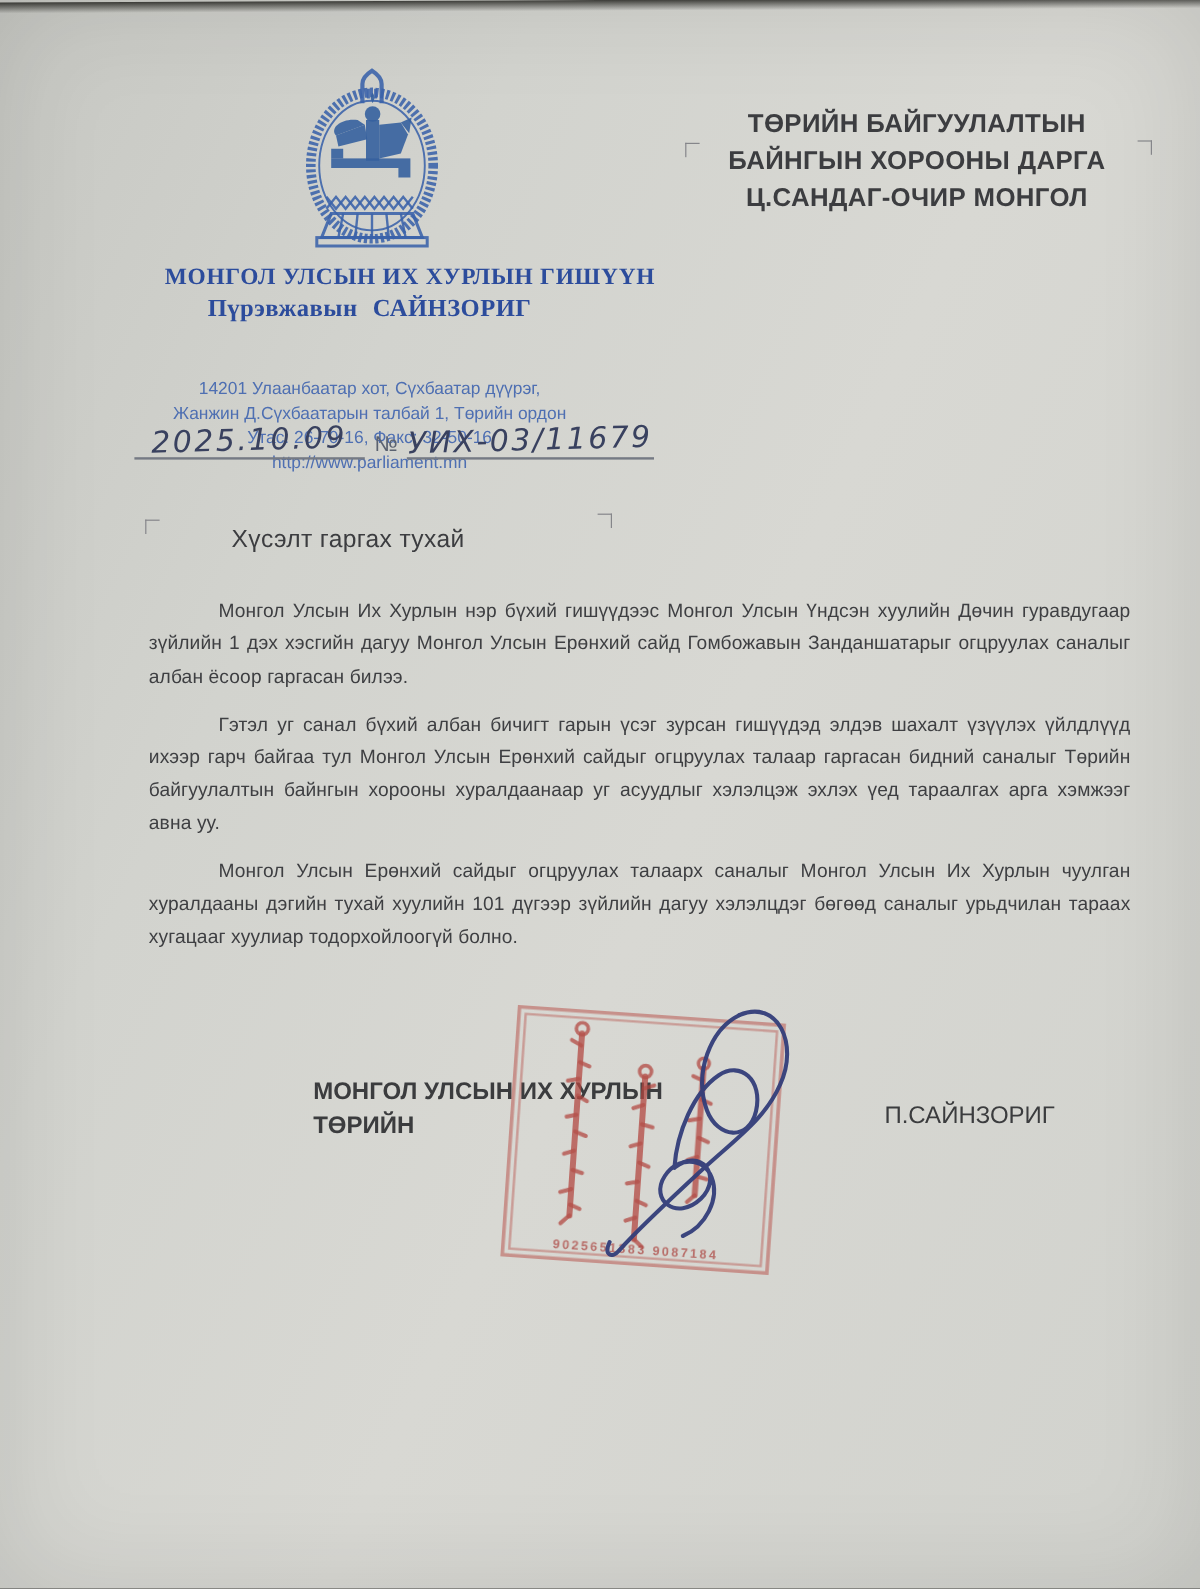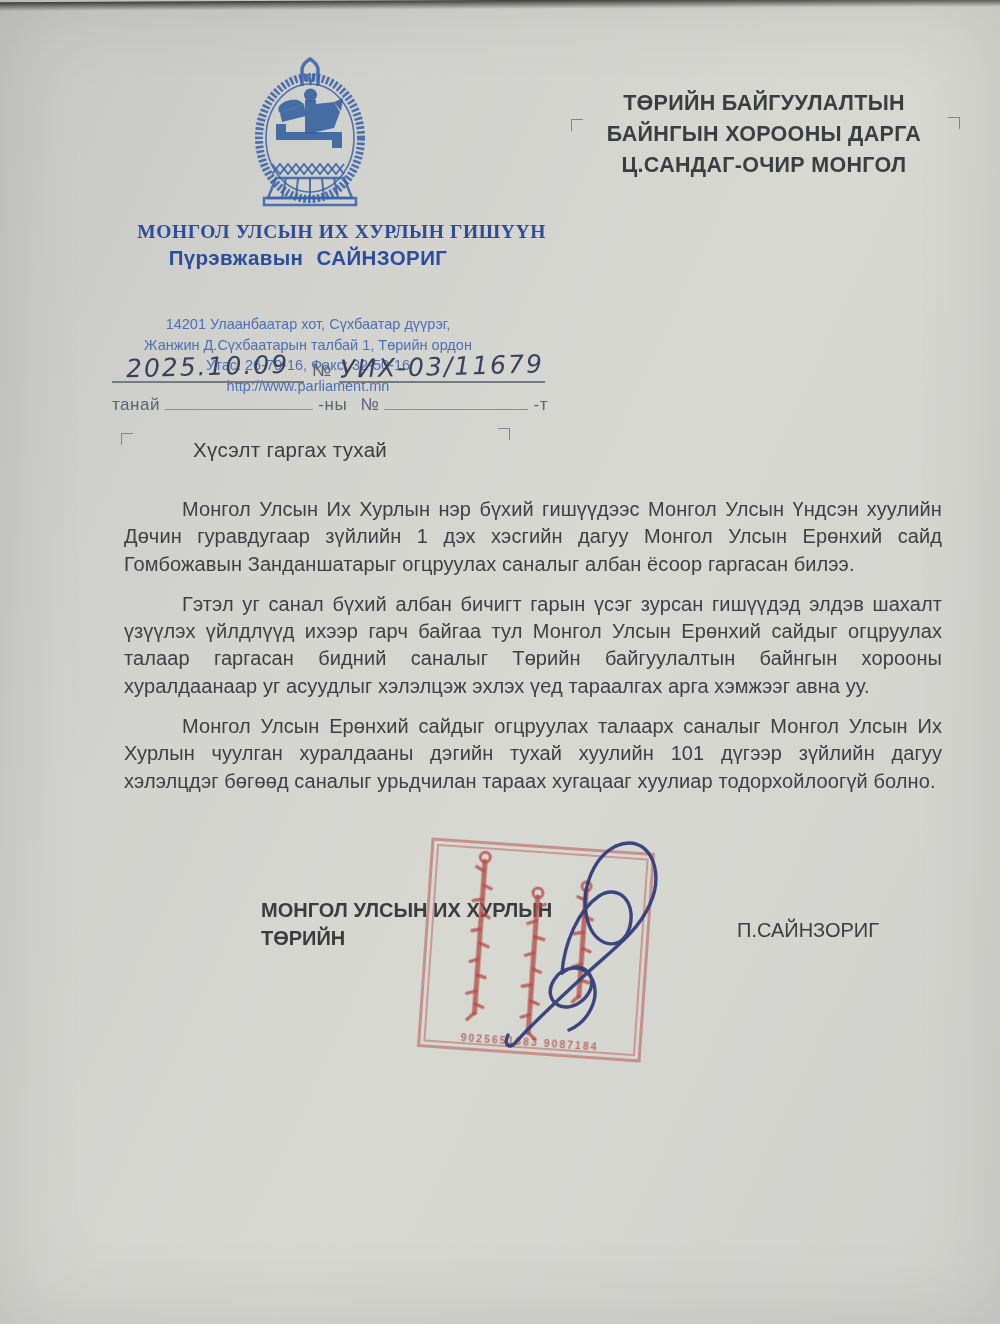--- a/index.html
+++ b/index.html
@@ -8,21 +8,21 @@
     font-family:"Liberation Sans",sans-serif;
     box-shadow:inset 0 0 90px rgba(0,0,0,.10);}
   .photo-edge{position:absolute;top:0;left:0;right:0;height:9px;
     background:linear-gradient(to bottom,#23231f,rgba(35,35,31,0));transform:skewY(-.25deg);opacity:.85;}
   .abs{position:absolute;}
   
   .lh-org{left:70px;top:221px;width:476px;text-align:right;
     font-family:"Liberation Serif",serif;font-weight:bold;font-size:19.5px;
     color:#2c4c9c;letter-spacing:.6px;}
   .lh-member{left:70px;top:246px;width:476px;text-align:center;
-    font-family:Liberation Sans, sans-serif;font-weight:bold;font-size:20.5px;
+    font-family:Liberation Serif, serif;font-weight:bold;font-size:20.5px;
     color:#2c4c9c;word-spacing:7px;letter-spacing:.4px;}
   .lh-addr{left:70px;top:283px;width:476px;text-align:center;
     font-size:14.5px;line-height:20.5px;color:#4e6fb2;margin-top:31px;}
   
   .recipient{left:575px;top:88px;width:378px;text-align:center;
     font-weight:bold;font-size:21.5px;line-height:31px;color:#3c3d40;letter-spacing:.3px;}
   
   .mark{width:11px;height:11px;}
   .mark.tl{border-top:1.6px solid #85868a;border-left:1.6px solid #85868a;}
   .mark.tr{border-top:1.6px solid #85868a;border-right:1.6px solid #85868a;}
@@ -32,21 +32,21 @@
   .hand{font-family:"DejaVu Sans",sans-serif;font-style:italic;color:#39415f;
     letter-spacing:2px;transform:rotate(-1.6deg);display:inline-block;}
   .hand-date{font-size:25px;}
   .hand-num{font-size:25px;}
   .no-label{font-size:18px;color:#5b6270;margin:0 8px 2px 8px;}
   .reply-row{left:112px;top:394px;font-size:17px;color:#5b6270;letter-spacing:.5px;}
   .reply-blank{display:inline-block;border-bottom:1.6px solid #8a8f98;height:15px;vertical-align:baseline;}
   
   .subject{left:193px;top:438px;font-size:20.5px;color:#3c3d40;letter-spacing:.3px;}
   .bodytext{left:124px;top:496px;width:818px;}
-  .bodytext p{margin:0 0 13px 0;font-size:20px;line-height:27.3px;color:#3e3f42;
+  .bodytext p{margin:0 0 13px 0;font-size:16px;line-height:27.3px;color:#3e3f42;
     text-align:justify;text-indent:58px;letter-spacing:.1px;}
   
   .sign-title{left:261px;top:896px;width:330px;font-weight:bold;font-size:20px;
     line-height:28px;color:#3b3c3e;z-index:2;}
   .sign-title span{display:block;}
   .sign-name{left:737px;top:919px;font-weight:normal;font-size:20px;color:#3b3c3e;z-index:2;}
   
   .stamp{left:424px;top:845px;width:224px;height:210px;transform:rotate(4deg);
     z-index:5;filter:blur(.35px);opacity:.92;}
   .stamp .outer{position:absolute;inset:0;border:3px solid rgba(182,76,70,.55);}
@@ -112,28 +112,20 @@
   <div class="abs date-row">
     <span class="blankline" style="width:192px;">
       <span class="hand hand-date">2025.10.09</span>
     </span>
     <span class="no-label">№</span>
     <span class="blankline" style="width:206px;">
       <span class="hand hand-num">УИХ-03/11679</span>
     </span>
   </div>
 
-  <div class="abs reply-row">
-    <span>танай</span>
-    <span class="reply-blank" style="width:148px;"></span>
-    <span>-ны</span>
-    <span style="margin-left:8px;">№</span>
-    <span class="reply-blank" style="width:144px;"></span>
-    <span>-т</span>
-  </div>
 
   <div class="abs mark tl" style="left:121px;top:433px;"></div>
   <div class="abs mark tr" style="left:498px;top:428px;"></div>
   <div class="abs subject">Хүсэлт гаргах тухай</div>
 
   <div class="abs bodytext">
     <p>Монгол Улсын Их Хурлын нэр бүхий гишүүдээс Монгол Улсын Үндсэн хуулийн Дөчин гуравдугаар зүйлийн 1 дэх хэсгийн дагуу Монгол Улсын Ерөнхий сайд Гомбожавын Занданшатарыг огцруулах саналыг албан ёсоор гаргасан билээ.</p>
     <p>Гэтэл уг санал бүхий албан бичигт гарын үсэг зурсан гишүүдэд элдэв шахалт үзүүлэх үйлдлүүд ихээр гарч байгаа тул Монгол Улсын Ерөнхий сайдыг огцруулах талаар гаргасан бидний саналыг Төрийн байгуулалтын байнгын хорооны хуралдаанаар уг асуудлыг хэлэлцэж эхлэх үед тараалгах арга хэмжээг авна уу.</p>
     <p>Монгол Улсын Ерөнхий сайдыг огцруулах талаарх саналыг Монгол Улсын Их Хурлын чуулган хуралдааны дэгийн тухай хуулийн 101 дүгээр зүйлийн дагуу хэлэлцдэг бөгөөд саналыг урьдчилан тараах хугацааг хуулиар тодорхойлоогүй болно.</p>
   </div>

